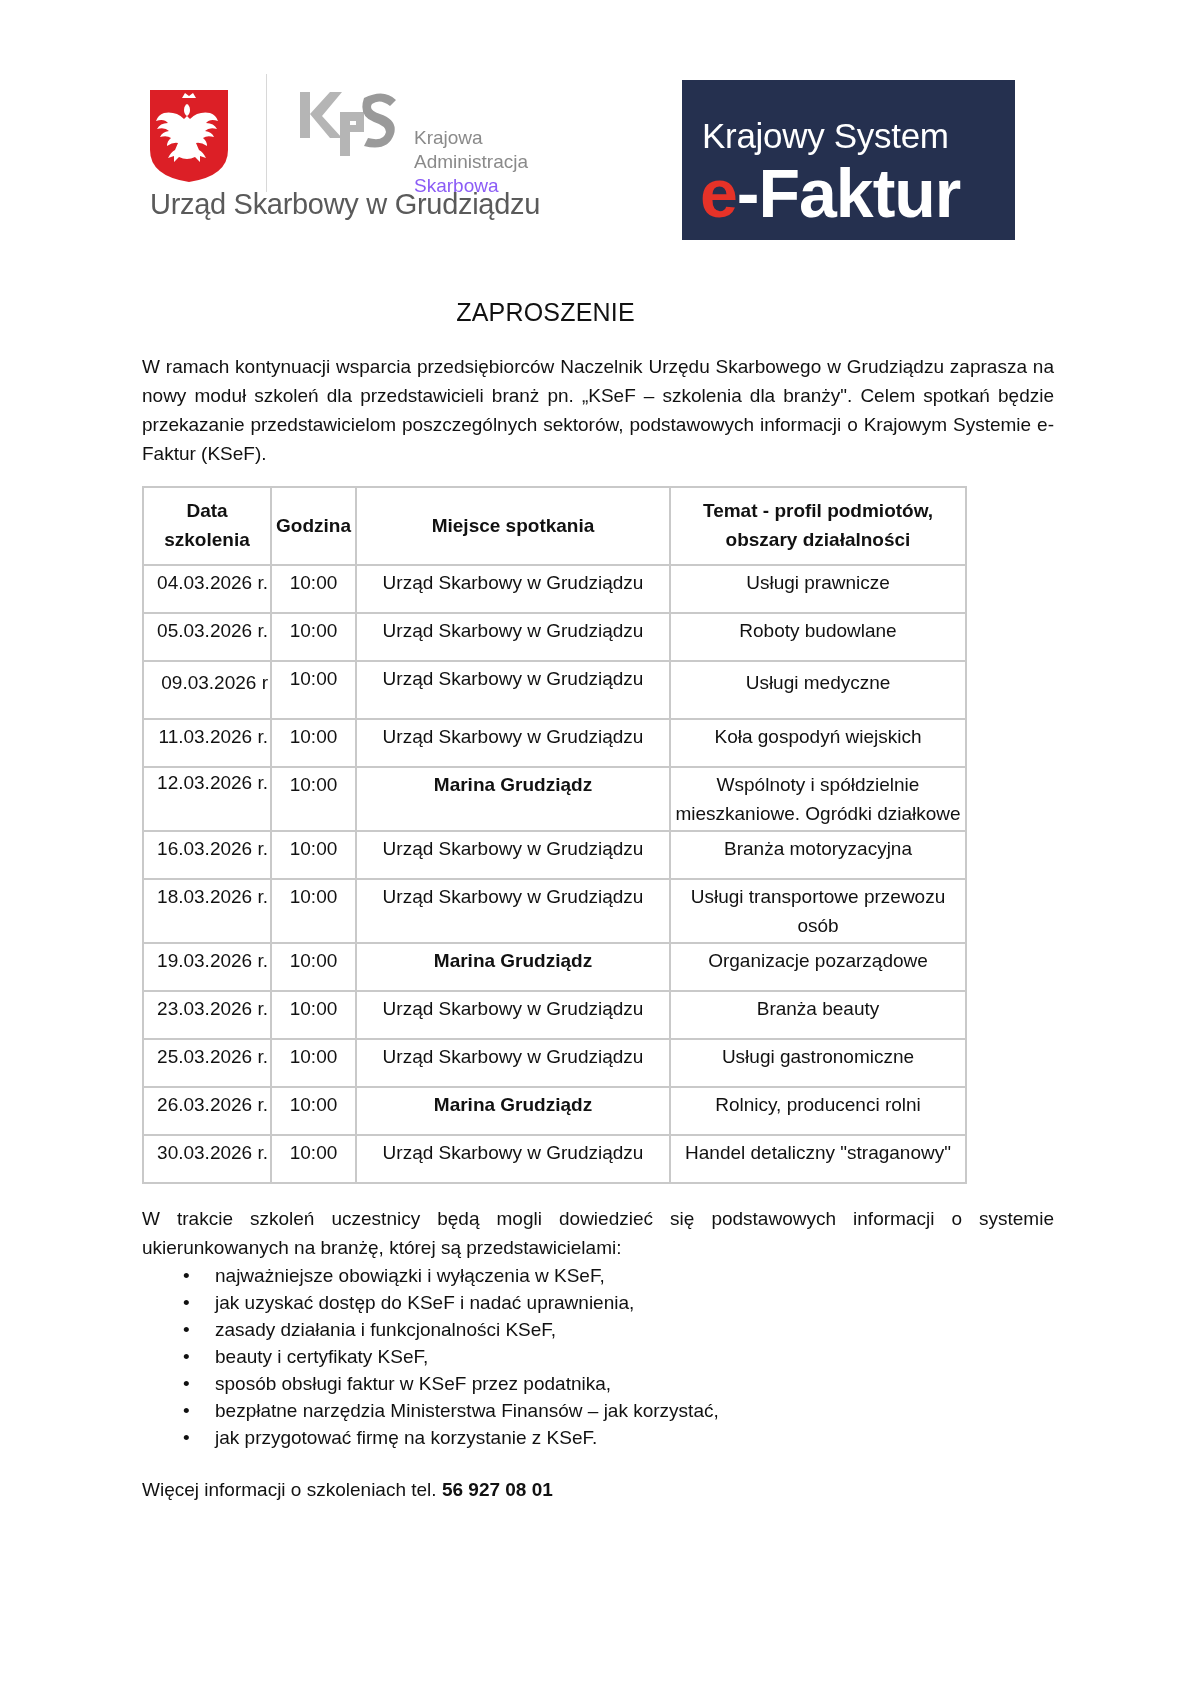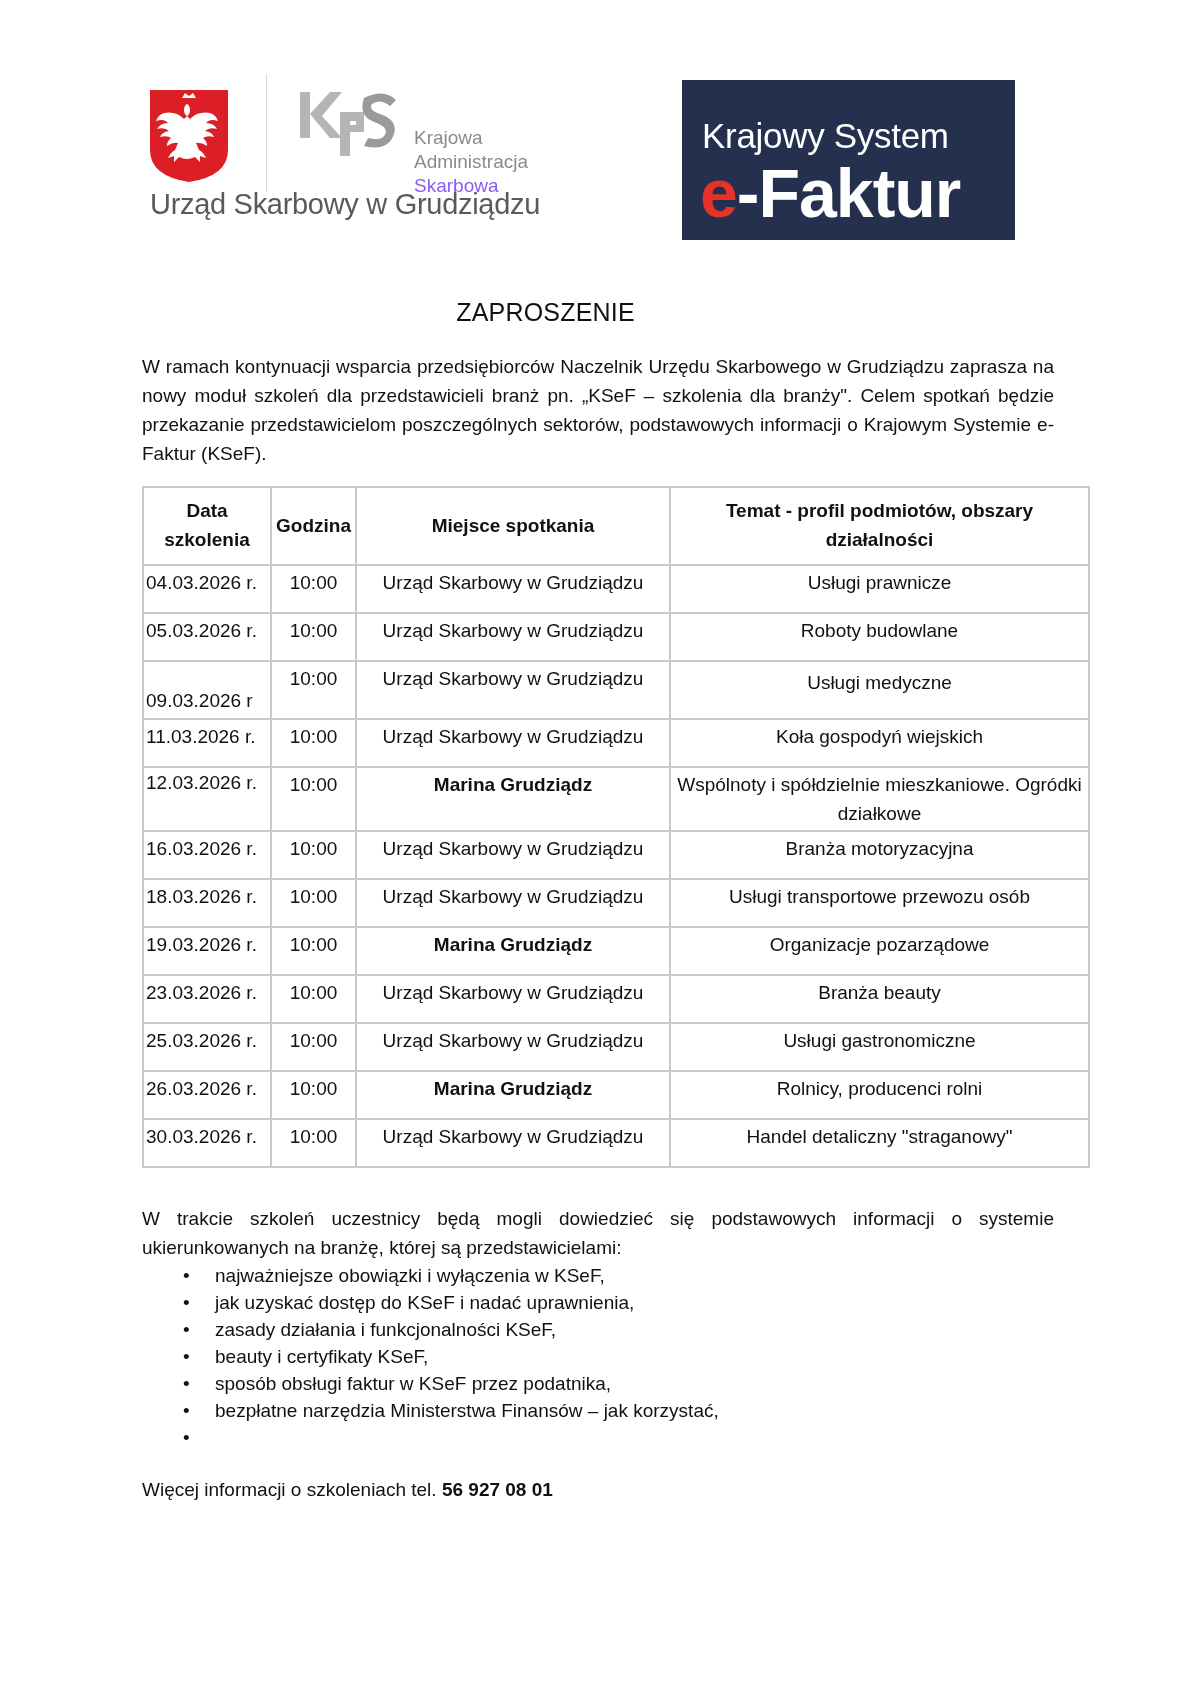--- a/index.html
+++ b/index.html
@@ -17,34 +17,34 @@
 
   .ksef-logo { position: absolute; left: 682px; top: 80px; width: 333px; height: 160px; background: #25304f; }
   .ksef-logo .l1 { position: absolute; left: 20px; top: 36px; font-size: 35px; color: #ffffff; letter-spacing: -0.3px; }
   .ksef-logo .l2 { position: absolute; left: 18px; top: 74px; font-size: 68px; font-weight: bold; color: #ffffff; letter-spacing: -1px; }
   .ksef-logo .l2 .e { color: #e63228; }
 
   .title { position: absolute; left: 0; width: 1091px; top: 298px; text-align: center; font-size: 25px; letter-spacing: 0.2px; }
 
   .intro { position: absolute; left: 142px; top: 352px; width: 912px; font-size: 19px; line-height: 29px; text-align: justify; }
 
-  table.schedule { position: absolute; left: 142px; top: 486px; width: 948px; border-collapse: collapse; font-size: 19px; }
+  table.schedule { position: absolute; left: 142px; top: 486px; width: 825px; border-collapse: collapse; font-size: 19px; }
   table.schedule th, table.schedule td { border: 2px solid #c9c9c9; vertical-align: top; padding: 2px 2px; line-height: 29px; }
   table.schedule th { font-weight: bold; text-align: center; vertical-align: middle; height: 78px; padding-top: 0; }
   th.c-date { width: 128px; }
   th.c-time { width: 85px; }
   th.c-place { width: 314px; }
   table.schedule td { height: 48px; }
-  td.date { text-align: left; padding-left: 2px; white-space: nowrap; }
+  td.date { text-align: right; padding-left: 2px; white-space: nowrap; }
   td.time { text-align: center; }
   td.place { text-align: center; }
   td.place.bold { font-weight: bold; }
   td.topic { text-align: center; }
   tr.tall td { height: 58px; }
-  tr.tall td.date { padding-top: 24px; margin-left: 8px; }
+  tr.tall td.date { padding-top: 6px; margin-left: 8px; }
   tr.tall td.topic { padding-top: 6px; }
   tr.two td { height: 58px; }
 
   .details { position: absolute; left: 142px; top: 1204px; width: 912px; font-size: 19px; line-height: 29px; text-align: justify; }
   ul.topics { position: absolute; left: 142px; top: 1262px; list-style: none; font-size: 19px; line-height: 27px; }
   ul.topics li { position: relative; padding-left: 73px; }
   ul.topics li .bullet { position: absolute; left: 41px; top: 0; }
 
   .contact { position: absolute; left: 142px; top: 1479px; font-size: 19px; }
   .contact b { font-weight: bold; }
@@ -179,16 +179,16 @@
 
 <p class="details">W trakcie szkoleń uczestnicy będą mogli dowiedzieć się podstawowych informacji o systemie ukierunkowanych na branżę, której są przedstawicielami:</p>
 
 <ul class="topics">
   <li><span class="bullet">•</span><span>najważniejsze obowiązki i wyłączenia w KSeF,</span></li>
   <li><span class="bullet">•</span><span>jak uzyskać dostęp do KSeF i nadać uprawnienia,</span></li>
   <li><span class="bullet">•</span><span>zasady działania i funkcjonalności KSeF,</span></li>
   <li><span class="bullet">•</span><span>beauty i certyfikaty KSeF,</span></li>
   <li><span class="bullet">•</span><span>sposób obsługi faktur w KSeF przez podatnika,</span></li>
   <li><span class="bullet">•</span><span>bezpłatne narzędzia Ministerstwa Finansów – jak korzystać,</span></li>
-  <li><span class="bullet">•</span></li>
+  <li><span class="bullet">•</span><span>jak przygotować firmę na korzystanie z KSeF.</span></li>
 </ul>
 
 <p class="contact"><span>Więcej informacji o szkoleniach tel.</span> <b>56 927 08 01</b></p>
 
 </body></html>

